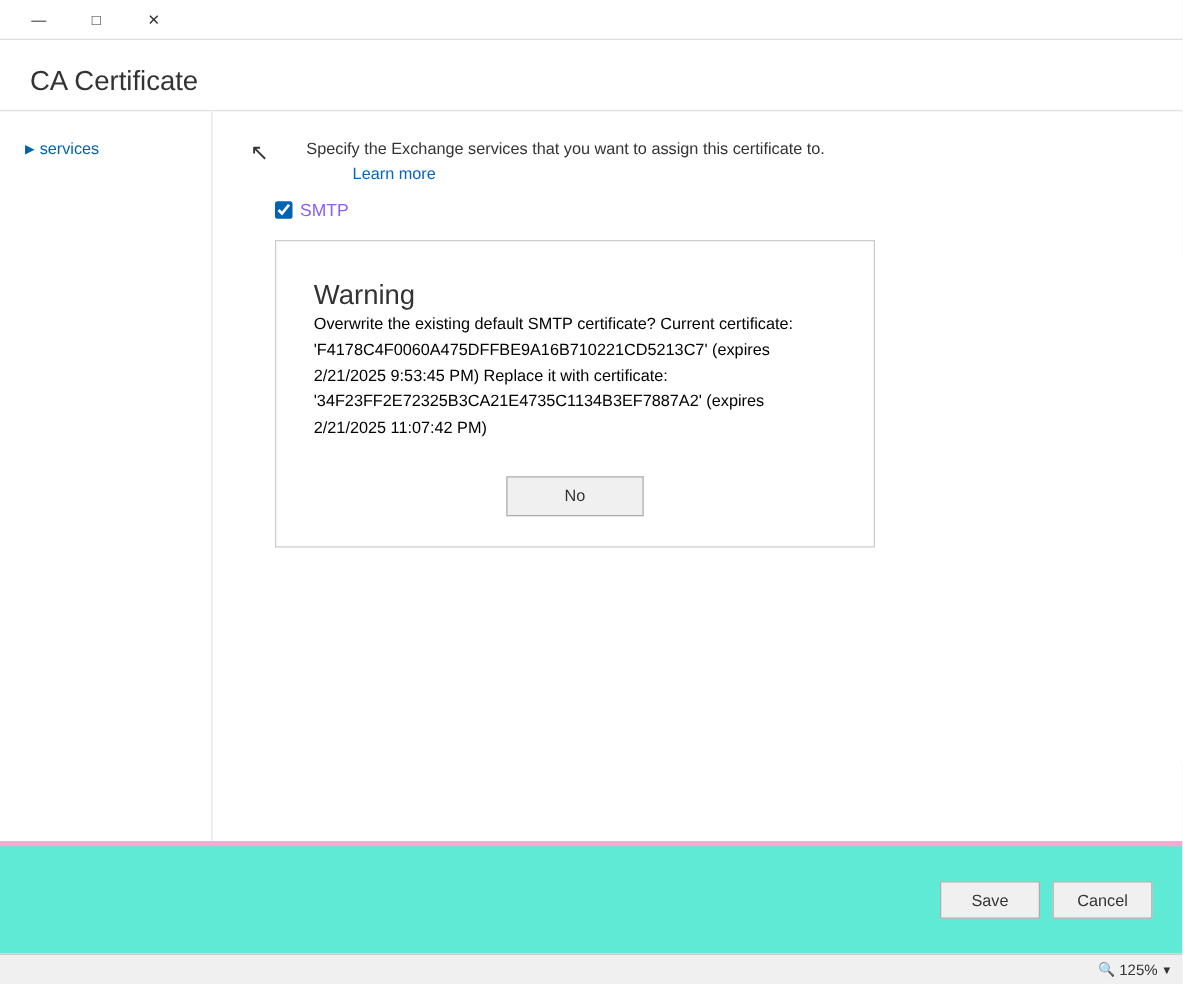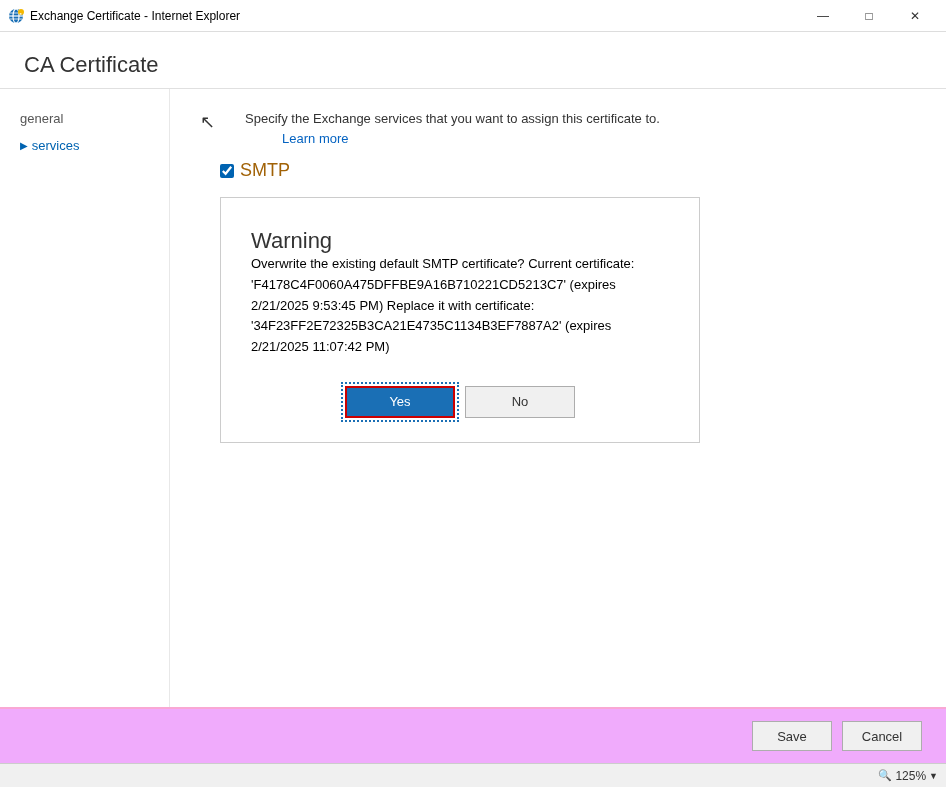--- a/index.html
+++ b/index.html
@@ -150,22 +150,22 @@
       align-items: center;
       gap: 6px;
       margin: 8px 0 16px 20px;
     }
     .smtp-checkbox {
       width: 14px;
       height: 14px;
       accent-color: #0063b1;
     }
     .smtp-label {
-      font-size: 18px;
-      color: #a16207;
+      font-size: 14px;
+      color: #8b5cf6;
     }
 
     
     .warning-dialog {
       border: 1px solid #ccc;
       background: #fff;
       width: 480px;
       margin-left: 20px;
       padding: 30px 30px 24px 30px;
       position: relative;
@@ -204,26 +204,26 @@
       background: #f0f0f0;
       color: #333;
       border: 1px solid #adadad;
       cursor: pointer;
       font-size: 13px;
       font-family: inherit;
     }
 
     
     .footer {
-      border-top: 2px solid #f9a8d4;
-      padding: 12px 24px;
+      border-top: 4px solid #f9a8d4;
+      padding: 28px 24px;
       display: flex;
       justify-content: flex-end;
       gap: 10px;
-      background: #f0abfc;
+      background: #5eead4;
       flex-shrink: 0;
     }
     .btn-save, .btn-cancel {
       width: 80px;
       height: 30px;
       border: 1px solid #adadad;
       background: #f0f0f0;
       cursor: pointer;
       font-size: 13px;
       font-family: inherit;
@@ -253,53 +253,36 @@
       font-size: 11px;
     }
     .zoom-arrow {
       font-size: 9px;
     }
   </style>
 </head>
 <body>
 
 <div class="titlebar">
-  <div class="titlebar-left">
-    <span class="ie-icon">
-      <svg width="16" height="16" viewBox="0 0 16 16">
-        <circle cx="8" cy="8" r="7" fill="#1a6fb5"></circle>
-        <ellipse cx="8" cy="8" rx="3" ry="7" fill="none" stroke="#fff" stroke-width="1.2"></ellipse>
-        <line x1="1" y1="8" x2="15" y2="8" stroke="#fff" stroke-width="1.2"></line>
-        <line x1="2" y1="5" x2="14" y2="5" stroke="#fff" stroke-width="0.8"></line>
-        <line x1="2" y1="11" x2="14" y2="11" stroke="#fff" stroke-width="0.8"></line>
-        <circle cx="13" cy="4" r="3" fill="#f5b800"></circle>
-        <text x="11.5" y="6.5" font-size="4" fill="#fff" font-weight="bold">e</text>
-      </svg>
-    </span>
-    <span class="titlebar-title">Exchange Certificate - Internet Explorer</span>
-  </div>
   <div class="titlebar-controls">
     <button class="titlebar-btn">—</button>
     <button class="titlebar-btn">□</button>
     <button class="titlebar-btn close">✕</button>
   </div>
 </div>
 
 <div class="window-body">
 
   <div class="page-header">
     <h1>CA Certificate</h1>
   </div>
 
   <div class="content-area">
 
     <div class="sidebar">
-      <div class="sidebar-item">
-        <span>general</span>
-      </div>
       <div class="sidebar-item active">
         <span class="arrow">▶</span>
         <span>services</span>
       </div>
     </div>
 
     <div class="main-panel">
 
       <div class="cursor-area">
         <span class="cursor-icon">↖</span>
@@ -312,21 +295,20 @@
 
       <div class="smtp-row">
         <input type="checkbox" class="smtp-checkbox" checked="" style="">
         <label class="smtp-label">SMTP</label>
       </div>
 
       <div class="warning-dialog">
         <div class="warning-title">Warning</div>
         <div class="warning-body">Overwrite the existing default SMTP certificate? Current certificate: 'F4178C4F0060A475DFFBE9A16B710221CD5213C7' (expires 2/21/2025 9:53:45 PM) Replace it with certificate: '34F23FF2E72325B3CA21E4735C1134B3EF7887A2' (expires 2/21/2025 11:07:42 PM)</div>
         <div class="warning-buttons">
-          <button class="btn-yes">Yes</button>
           <button class="btn-no">No</button>
         </div>
       </div>
 
     </div>
   </div>
 
   <div class="footer">
     <button class="btn-save">Save</button>
     <button class="btn-cancel">Cancel</button>

